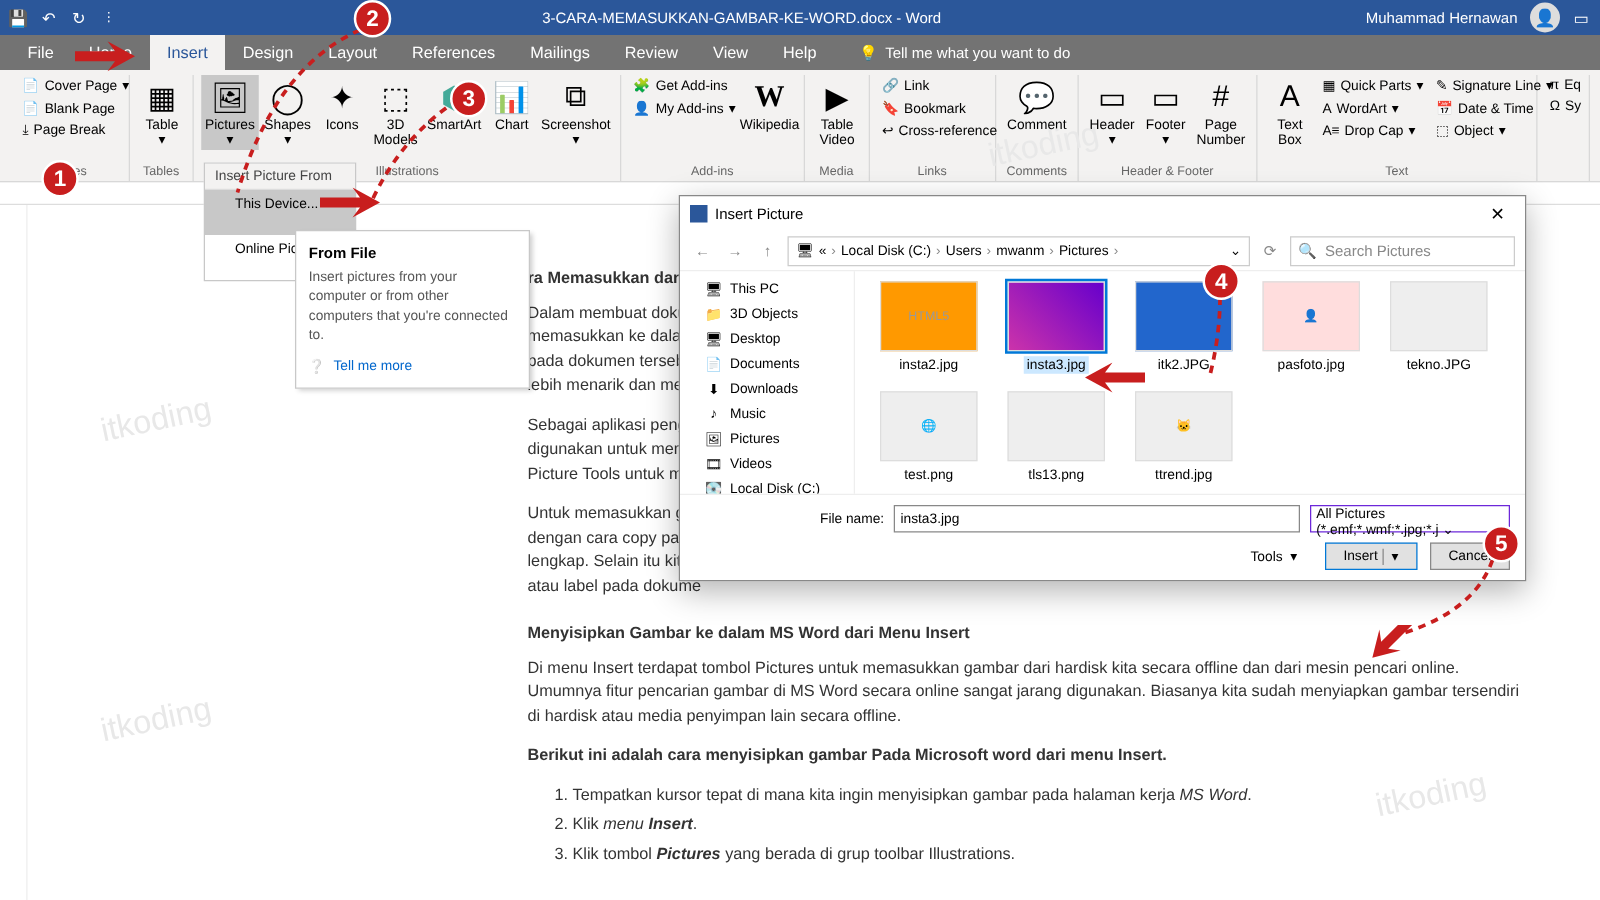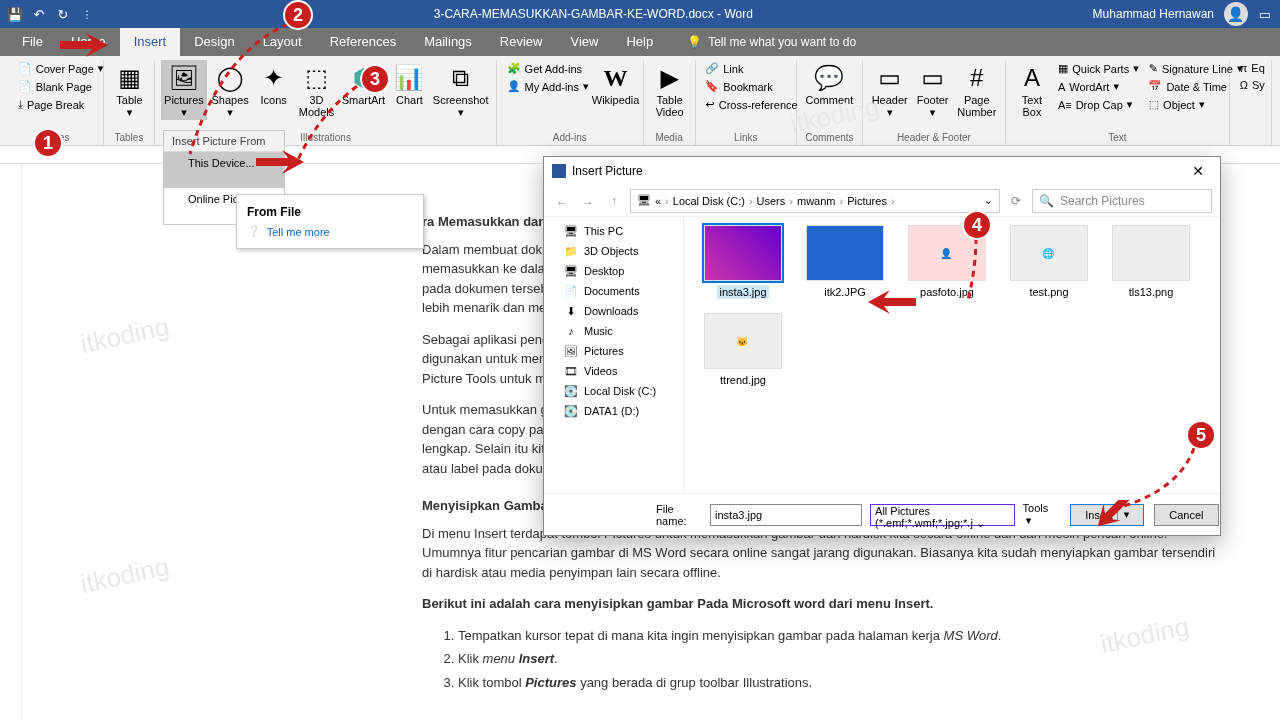--- a/index.html
+++ b/index.html
@@ -22,34 +22,34 @@
 .rbtn-icon{width:32px;height:32px;display:flex;align-items:center;justify-content:center;font-size:24px}
 .rbtn-label{font-size:11px;text-align:center;line-height:1.1}
 .rbtn-sm{display:flex;align-items:center;padding:2px 4px;cursor:pointer;gap:4px;font-size:11px;white-space:nowrap}
 .rcol{display:flex;flex-direction:column;gap:1px}
 .rbtn.highlight{background:#c8c8c8}
 .dropdown{position:absolute;left:163px;top:130px;width:122px;background:#fff;border:1px solid #c8c8c8;z-index:5}
 .dd-header{background:#f3f2f1;padding:4px 8px;font-size:11px;color:#444;border-bottom:1px solid #ddd}
 .dd-item{padding:5px 8px 19px 24px;font-size:11px;position:relative;cursor:pointer}
 .dd-item.hover{background:#c8c8c8}
 .dd-item::before{content:'';position:absolute;left:6px;top:5px;width:12px;height:12px}
-.tooltip{position:absolute;left:236px;top:194px;width:188px;background:#fff;border:1px solid #c8c8c8;padding:10px;z-index:6;box-shadow:2px 2px 4px rgba(0,0,0,0.2)}
+.tooltip{position:absolute;left:236px;top:184px;width:188px;background:#fff;border:1px solid #c8c8c8;padding:10px;z-index:6;box-shadow:2px 2px 4px rgba(0,0,0,0.2)}
 .tt-title{font-weight:600;font-size:12px;margin-bottom:6px}
 .tt-body{font-size:11px;color:#555;line-height:1.4;margin-bottom:10px}
 .tt-link{color:#0066cc;font-size:11px;display:flex;align-items:center;gap:6px}
 .ruler{height:18px;background:#fff;border-bottom:1px solid #ddd;position:relative;font-size:9px;color:#666}
 .doc-area{position:absolute;top:164px;left:0;right:0;bottom:0;background:#fff;display:flex}
 .left-ruler{width:22px;background:#fff;border-right:1px solid #eee}
 .page{flex:1;padding:30px 60px 0 400px;font-size:13px;color:#333;line-height:1.5}
 .page p{margin-bottom:12px}
 .page h3{font-size:13px;font-weight:600;margin:18px 0 8px 0}
 .page ol{padding-left:36px}
 .page li{margin-bottom:4px}
 .page em{font-style:italic}
-.dialog{position:absolute;left:543px;top:156px;width:678px;height:380px;background:#fff;border:1px solid #888;box-shadow:0 8px 24px rgba(0,0,0,0.3);z-index:10;display:flex;flex-direction:column}
+.dialog{position:absolute;left:543px;top:156px;width:678px;height:309px;background:#fff;border:1px solid #888;box-shadow:0 8px 24px rgba(0,0,0,0.3);z-index:10;display:flex;flex-direction:column}
 .dlg-title{height:28px;display:flex;align-items:center;padding:0 8px;font-size:12px;gap:6px}
 .dlg-title-icon{width:14px;height:14px;background:#2b579a}
 .dlg-close{margin-left:auto;width:28px;text-align:center;cursor:pointer;font-size:14px}
 .dlg-nav{height:32px;display:flex;align-items:center;padding:0 8px;gap:6px;border-bottom:1px solid #eee}
 .nav-btn{width:20px;height:20px;display:flex;align-items:center;justify-content:center;color:#888;cursor:pointer}
 .breadcrumb{flex:1;display:flex;align-items:center;border:1px solid #ccc;height:24px;padding:0 6px;gap:2px;font-size:11px}
 .bc-item{padding:0 2px;cursor:pointer}
 .bc-sep{color:#888}
 .search{width:180px;height:24px;border:1px solid #ccc;padding:0 6px;display:flex;align-items:center;gap:6px;color:#888}
 .dlg-toolbar{height:28px;display:flex;align-items:center;padding:0 12px;gap:16px;font-size:11px}
@@ -61,21 +61,21 @@
 .dlg-body{flex:1;display:flex;min-height:0}
 .tree{width:140px;border-right:1px solid #eee;padding:4px 0;font-size:11px;overflow:hidden}
 .tree-item{padding:3px 8px 3px 20px;display:flex;align-items:center;gap:6px;cursor:pointer;white-space:nowrap}
 .tree-icon{width:14px;height:14px;display:inline-flex;align-items:center;justify-content:center;font-size:11px}
 .files{flex:1;padding:8px 8px 0 18px;display:flex;flex-wrap:wrap;gap:14px 20px;align-content:flex-start;overflow:hidden;position:relative}
 .file{width:82px;display:flex;flex-direction:column;align-items:center;gap:4px;cursor:pointer}
 .file.selected .thumb{outline:2px solid #0078d7;background:#cce8ff}
 .file.selected .fname{background:#cce8ff}
 .thumb{width:78px;height:56px;background:#eee;border:1px solid #ddd;display:flex;align-items:center;justify-content:center;font-size:10px;color:#999;overflow:hidden}
 .fname{font-size:11px;text-align:center;padding:1px 2px}
-.dlg-footer{padding:8px 12px;display:flex;flex-direction:row;gap:8px;border-top:1px solid #eee}
+.dlg-footer{padding:8px 12px;display:flex;flex-direction:column;gap:8px;border-top:1px solid #eee}
 .fn-row{display:flex;align-items:center;gap:8px}
 .fn-label{font-size:11px}
 .fn-input{flex:1;height:22px;border:1px solid #888;padding:0 4px;font-size:11px}
 .fn-filter{width:160px;height:22px;border:1px solid #6d28d9;padding:0 4px;font-size:11px;background:#fff}
 .btn-row{display:flex;justify-content:flex-end;align-items:center;gap:10px}
 .tools{font-size:11px;margin-right:12px}
 .btn{height:22px;border:1px solid #888;background:#e1e1e1;padding:0 14px;font-size:11px;cursor:pointer;display:flex;align-items:center;gap:4px}
 .btn.primary{border-color:#0078d7}
 .callout{position:absolute;width:30px;height:30px;border-radius:50%;background:#c81e1e;color:#fff;font-weight:700;font-size:18px;display:flex;align-items:center;justify-content:center;z-index:50;border:2px solid #fff}
 .arrow{position:absolute;z-index:49}
@@ -289,20 +289,21 @@
 </div>
 
 <div class="dropdown">
   <div class="dd-header">Insert Picture From</div>
   <div class="dd-item hover">This Device...</div>
   <div class="dd-item">Online Pic</div>
 </div>
 
 <div class="tooltip">
   <div class="tt-title">From File</div>
+  <div class="tt-body">Insert pictures from your computer or from other computers that you're connected to.</div>
   <div class="tt-link">
       <span>❔</span>
       <span>Tell me more</span>
     </div>
 </div>
 
 <div class="dialog">
   <div class="dlg-title">
     <span class="dlg-title-icon"></span>
     <span>Insert Picture</span>
@@ -369,31 +370,39 @@
       <div class="tree-item">
           <span class="tree-icon">💽</span>
           <span>Local Disk (C:)</span>
         </div>
       <div class="tree-item">
           <span class="tree-icon">💽</span>
           <span>DATA1 (D:)</span>
         </div>
     </div>
     <div class="files">
+      <div class="file">
+          <div class="thumb" style="background:#f90">HTML5</div>
+          <div class="fname">insta2.jpg</div>
+        </div>
       <div class="file selected">
           <div class="thumb" style="background:linear-gradient(45deg,#c3a,#60c)"></div>
           <div class="fname">insta3.jpg</div>
         </div>
       <div class="file">
           <div class="thumb" style="background:#26c"></div>
           <div class="fname">itk2.JPG</div>
         </div>
       <div class="file">
           <div class="thumb" style="background:#fdd">👤</div>
           <div class="fname">pasfoto.jpg</div>
+        </div>
+      <div class="file">
+          <div class="thumb"></div>
+          <div class="fname">tekno.JPG</div>
         </div>
       <div class="file">
           <div class="thumb">🌐</div>
           <div class="fname">test.png</div>
         </div>
       <div class="file">
           <div class="thumb"></div>
           <div class="fname">tls13.png</div>
         </div>
       <div class="file">

